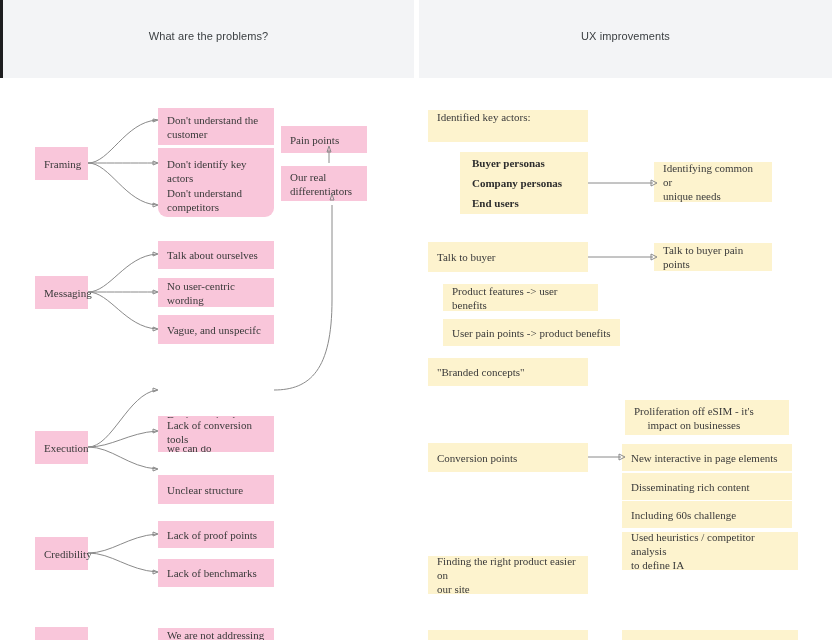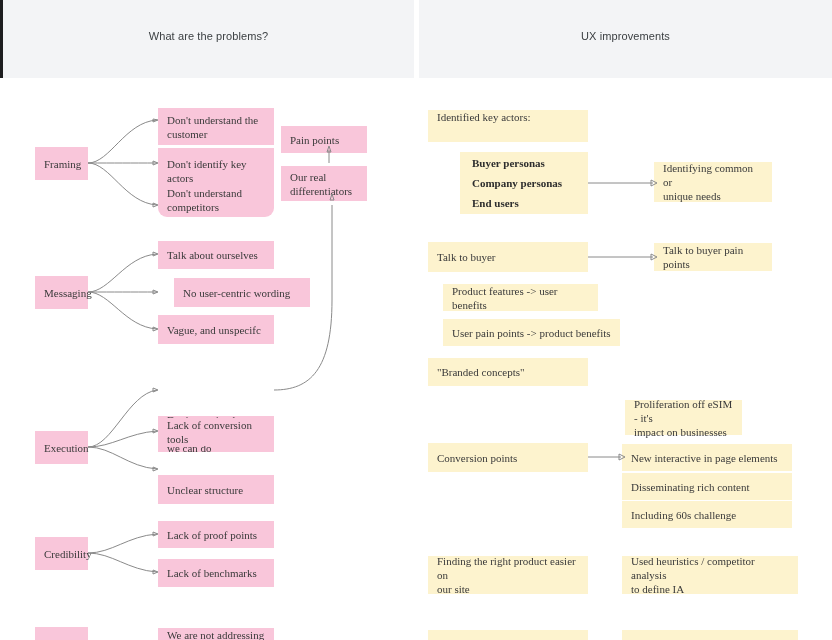--- a/index.html
+++ b/index.html
@@ -145,21 +145,21 @@
   <div class="node pink vcenter" style="left:35px; top:537px; width:53px; height:33px;">Credibility</div>
   <div class="node pink vcenter" style="left:35px; top:627px; width:53px; height:33px;"></div>
 
   <div class="node pink vcenter" style="left:158px; top:108px; width:116px; height:37px;">Don't understand the
 customer</div>
   <div class="node pink vcenter" style="left:158px; top:148px; width:116px; height:45px;">Don't identify key actors</div>
   <div class="node pink vcenter" style="left:158px; top:182px; width:116px; height:35px;border-radius:9px;">Don't understand
 competitors</div>
 
   <div class="node pink vcenter" style="left:158px; top:241px; width:116px; height:28px;">Talk about ourselves</div>
-  <div class="node pink vcenter" style="left:158px; top:278px; width:136px; height:29px;margin-left:16px;">No user-centric wording</div>
+  <div class="node pink vcenter" style="left:158px; top:278px; width:116px; height:29px;">No user-centric wording</div>
   <div class="node pink vcenter" style="left:158px; top:315px; width:116px; height:29px;">Vague, and unspecifc</div>
 
   <div class="node pink vcenter" style="left:158px; top:376px; width:116px; height:36px;margin-top:40px;">Don't mention key things
 we can do</div>
   <div class="node pink vcenter" style="left:158px; top:418px; width:116px; height:28px;">Lack of conversion tools</div>
   <div class="node pink vcenter" style="left:158px; top:455px; width:116px; height:29px;margin-top:20px;">Unclear structure</div>
 
   <div class="node pink vcenter" style="left:158px; top:521px; width:116px; height:27px;">Lack of proof points</div>
   <div class="node pink vcenter" style="left:158px; top:559px; width:116px; height:28px;">Lack of benchmarks</div>
 
@@ -182,34 +182,34 @@
 
   <div class="node yellow vcenter" style="left:654px; top:243px; width:118px; height:28px;">Talk to buyer pain points</div>
 
   <div class="node yellow vcenter" style="left:443px; top:284px; width:155px; height:27px;">Product features -&gt; user benefits</div>
 
   <div class="node yellow vcenter" style="left:443px; top:319px; width:177px; height:27px;">User pain points -&gt; product benefits</div>
 
   <div class="node yellow vcenter" style="left:428px; top:358px; width:160px; height:28px;">"Branded concepts"</div>
 
 
-  <div class="node yellow vcenter" style="left:625px; top:400px; width:117px; height:35px;">Proliferation off eSIM - it's
+  <div class="node yellow vcenter" style="left:625px; top:400px; width:164px; height:35px;text-align:center;">Proliferation off eSIM - it's
 impact on businesses</div>
 
   <div class="node yellow vcenter" style="left:428px; top:443px; width:160px; height:29px;">Conversion points</div>
 
   <div class="node yellow vcenter" style="left:622px; top:444px; width:170px; height:27px;">New interactive in page elements</div>
 
   <div class="node yellow vcenter" style="left:622px; top:473px; width:170px; height:27px;">Disseminating rich content</div>
 
   <div class="node yellow vcenter" style="left:622px; top:501px; width:170px; height:27px;">Including 60s challenge</div>
 
   <div class="node yellow vcenter" style="left:428px; top:556px; width:160px; height:38px;">Finding the right product easier on
 our site</div>
 
-  <div class="node yellow vcenter" style="left:622px; top:556px; width:176px; height:38px;">Used heuristics / competitor analysis
+  <div class="node yellow vcenter" style="left:622px; top:532px; width:176px; height:38px;">Used heuristics / competitor analysis
 to define IA</div>
 
   <div class="node yellow vtop" style="left:428px; top:630px; width:160px; height:26px;"></div>
 
   <div class="node yellow vtop" style="left:622px; top:630px; width:176px; height:26px;"></div>
 
 </div>
 
 </body></html>

